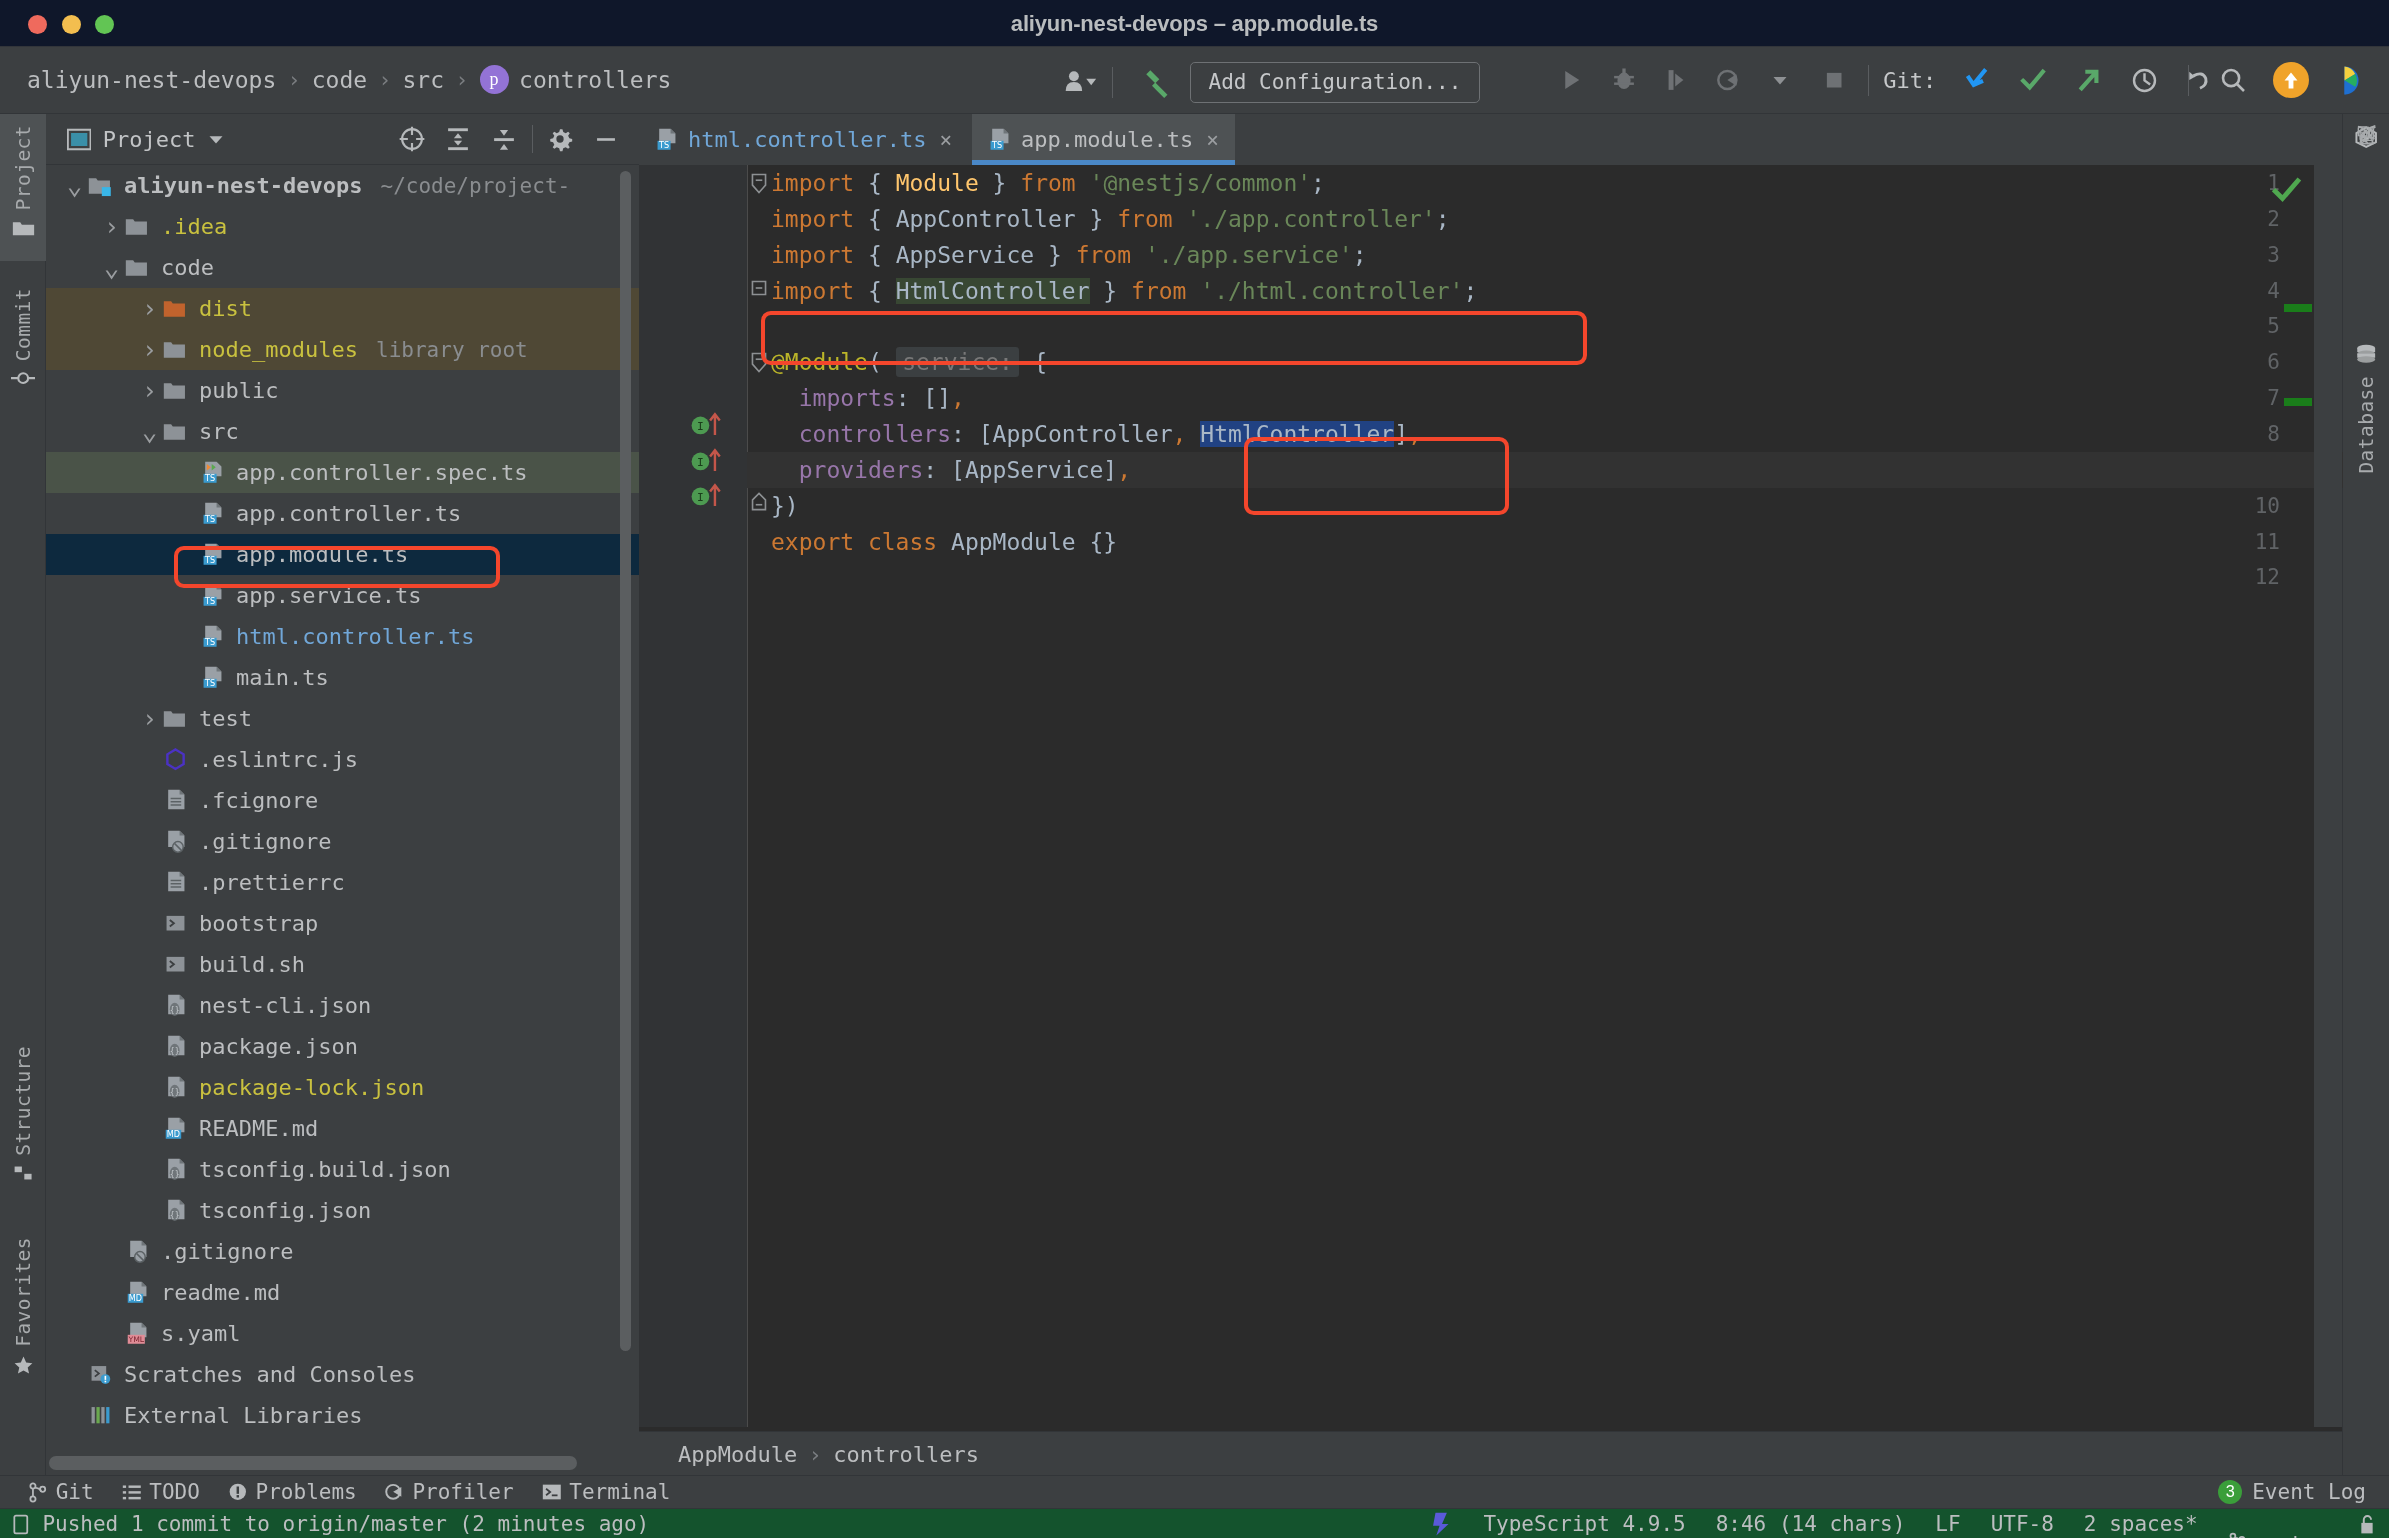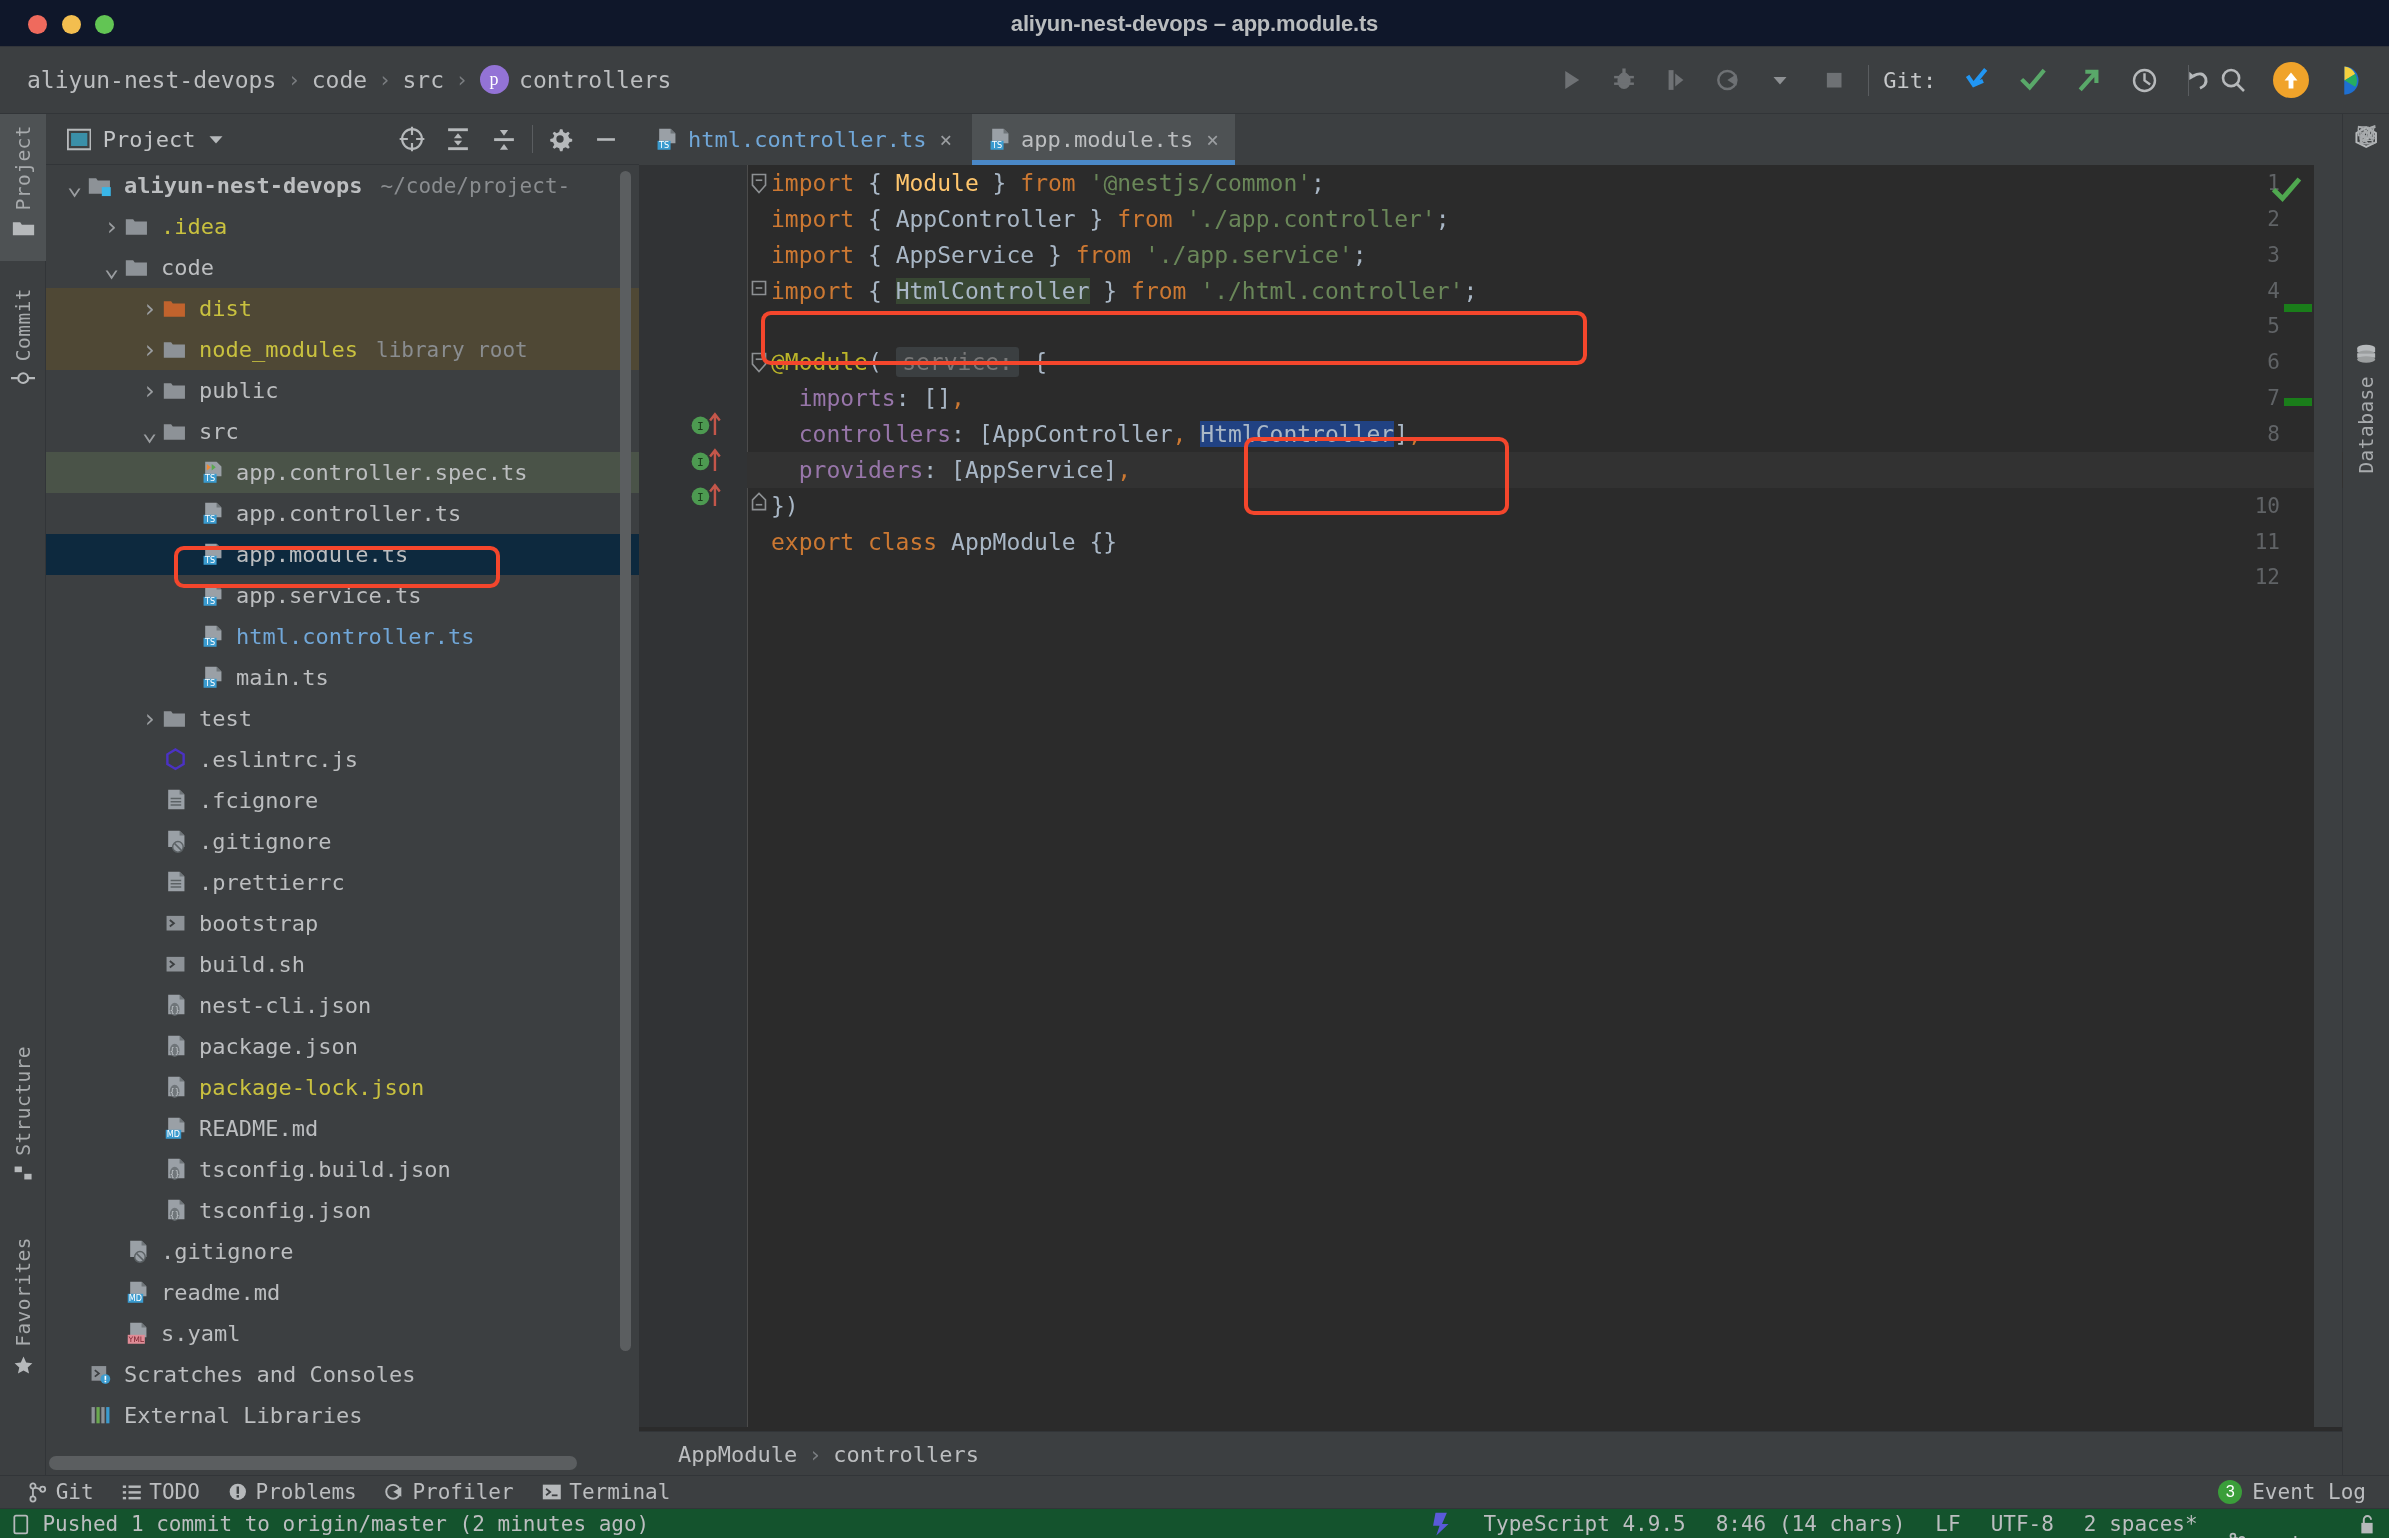--- a/index.html
+++ b/index.html
@@ -317,20 +317,37 @@
       <span>aliyun-nest-devops</span>
       <span class="bc-sep">›</span>
       <span>code</span>
       <span class="bc-sep">›</span>
       <span>src</span>
       <span class="bc-sep">›</span>
       <span class="bc-mod">p</span>
       <span>controllers</span>
     </div>
 
+    <div class="tb-center">
+      <span class="tb-icon">
+        <svg width="33" height="28" viewBox="0 0 40 34">
+          <circle cx="12" cy="10" r="6" fill="#b6b9bb"></circle>
+          <path d="M2 28 Q2 17 12 17 Q22 17 22 28 Z" fill="#b6b9bb"></path>
+          <path d="M27 13 l6 8 l6 -8 Z" fill="#b6b9bb"></path>
+        </svg>
+      </span>
+      <span class="tb-divider"></span>
+      <span class="tb-icon" style="margin:0 14.7px;">
+        <svg width="31" height="31" viewBox="0 0 38 38">
+          <path d="M9 4 L20 15 L15 20 L4 9 Z" fill="#59a869"></path>
+          <path d="M15 19 L30 34 L26 38 L11 23 Z" fill="#59a869"></path>
+        </svg>
+      </span>
+      <div class="add-config">Add Configuration...</div>
+    </div>
 
     <div class="run-group">
       <span class="tb-icon" style="margin:0 9.8px;">
         <svg width="28" height="28" viewBox="0 0 34 34">
             <path d="M10 6 L27 17 L10 28 Z" fill="#6e7174"></path>
           </svg>
       </span>
       <span class="tb-icon" style="margin:0 9.8px;">
         <svg width="28" height="28" viewBox="0 0 34 34">
           <ellipse cx="17" cy="18" rx="8" ry="10" fill="#6e7174"></ellipse>

